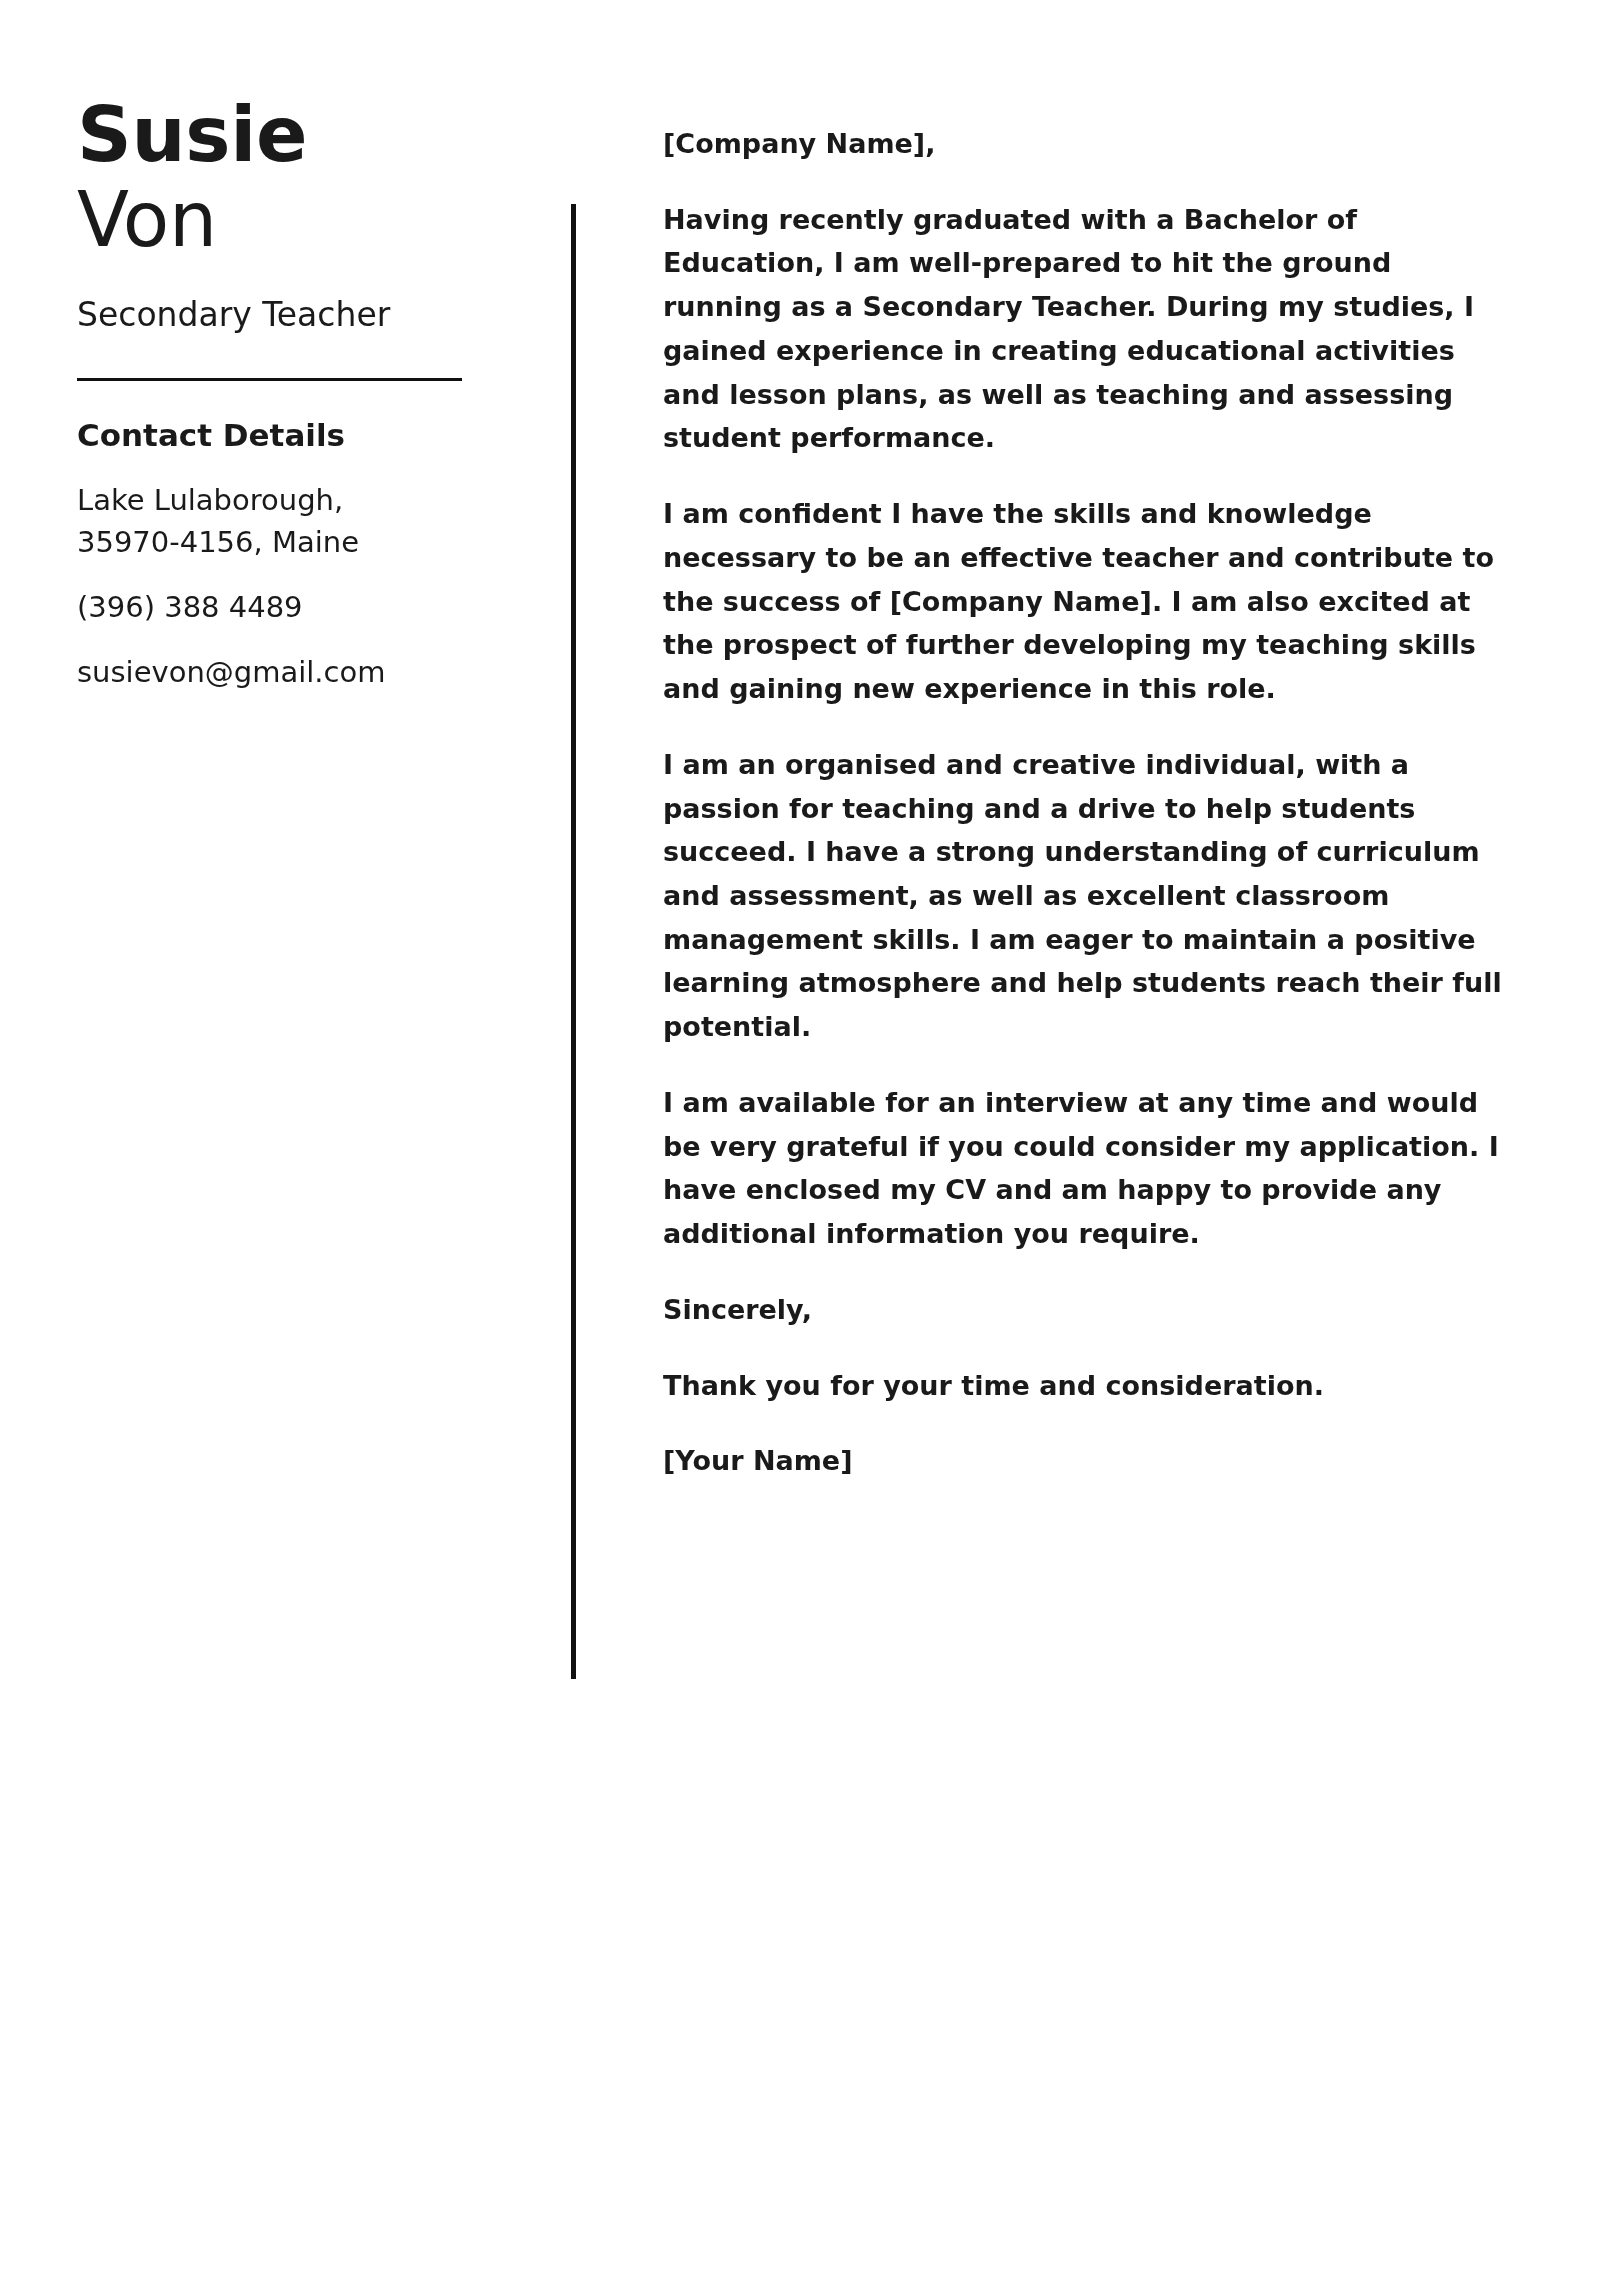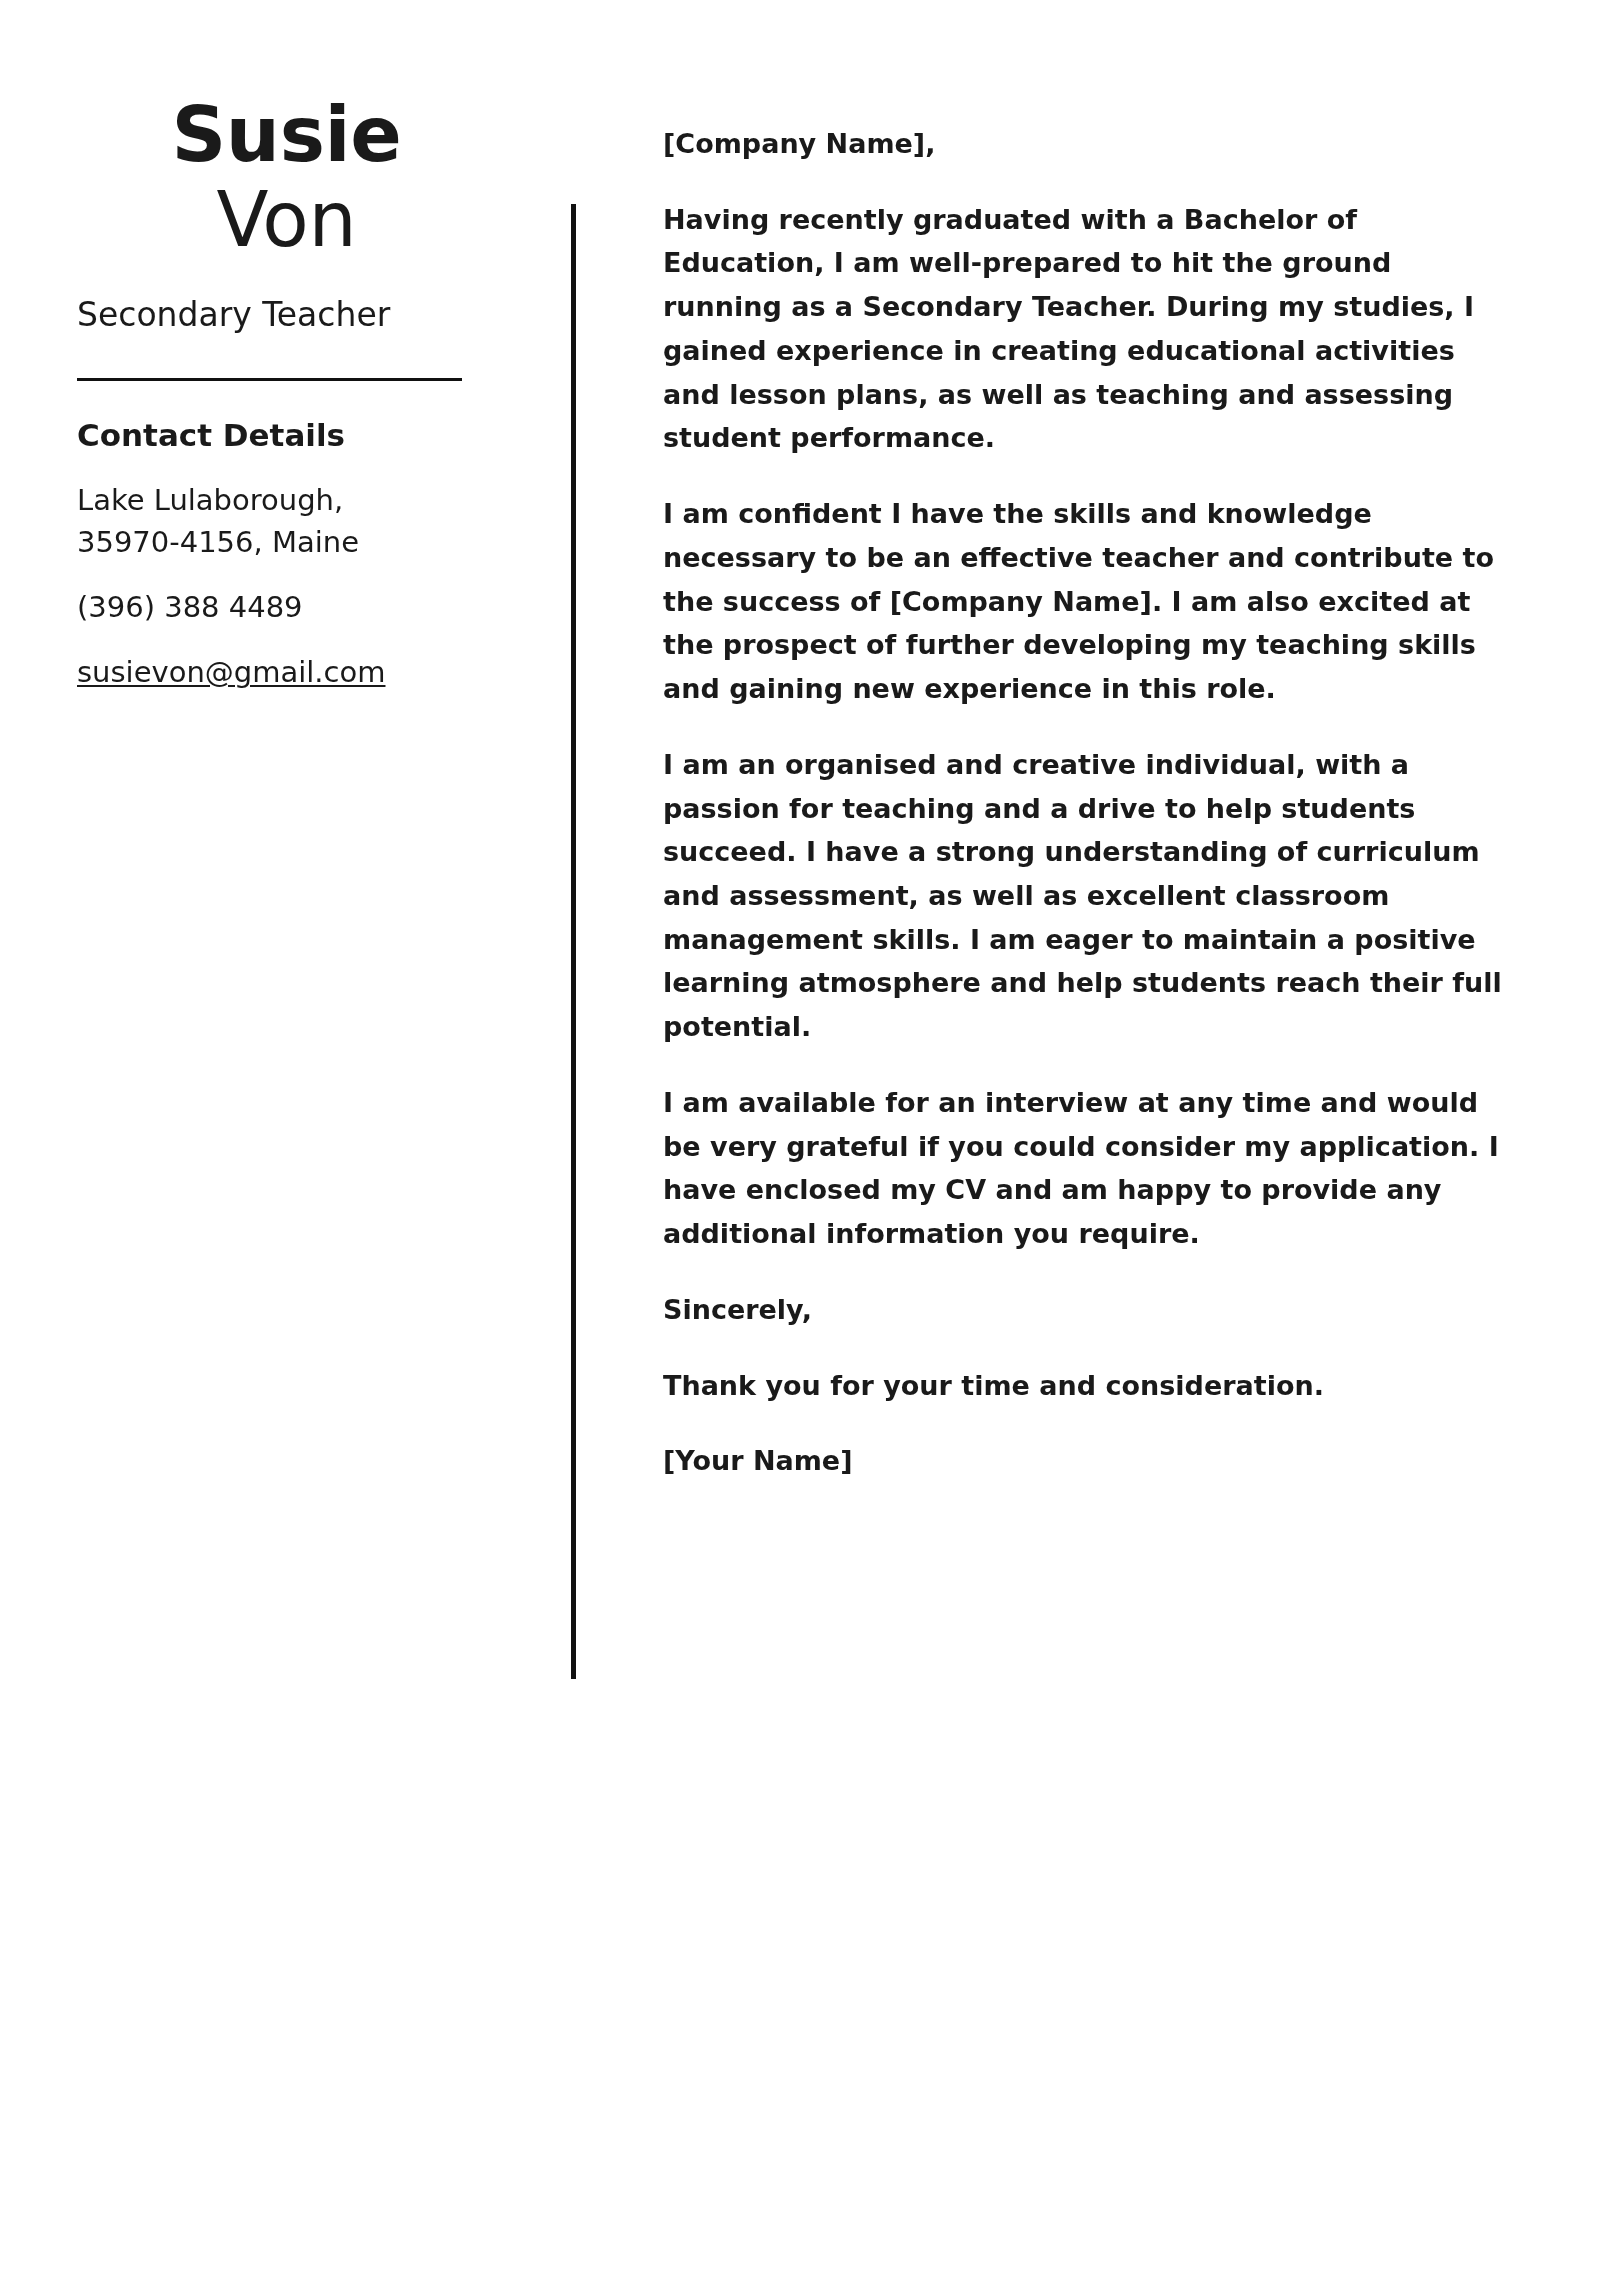--- a/index.html
+++ b/index.html
@@ -26,21 +26,20 @@
   
   .sidebar {
     position: absolute;
     left: 77px;
     top: 92px;
     width: 419px;
   }
 
   .name-block {
     margin-bottom: 19px;
-    text-align: center;
   }
 
   .name-first {
     font-size: 76px;
     line-height: 1.12;
     font-weight: 600;
     letter-spacing: -0.3px;
     color: #1a1a1a;
     white-space: nowrap;
   }
@@ -86,21 +85,20 @@
   .contact-item {
     font-size: 29px;
     line-height: 1.47;
     font-weight: 400;
     color: #1a1a1a;
     margin-bottom: 22px;
     max-width: 367px;
   }
 
   .contact-item.email {
-    text-decoration: underline;
     text-underline-offset: 3.3px;
     text-decoration-thickness: 2px;
     color: #1a1a1a;
     display: inline-block;
     cursor: pointer;
   }
 
   
   .divider {
     position: absolute;

